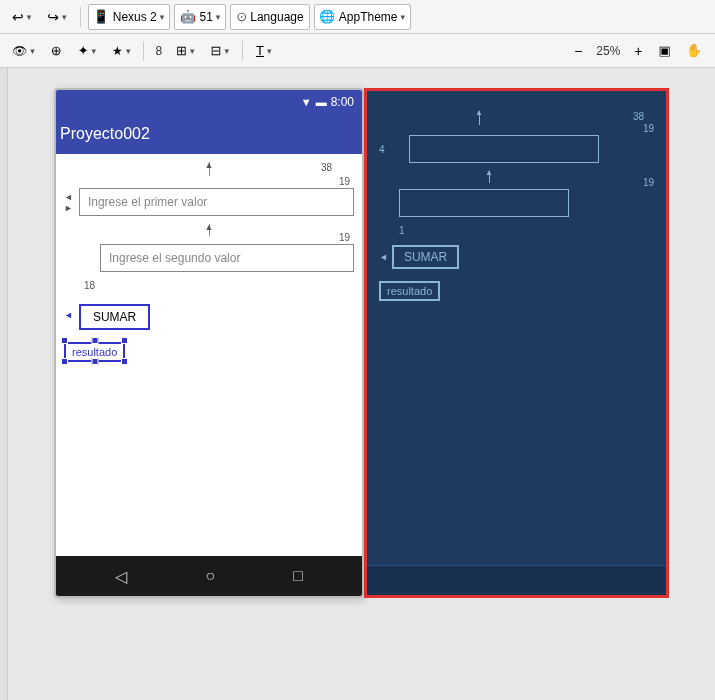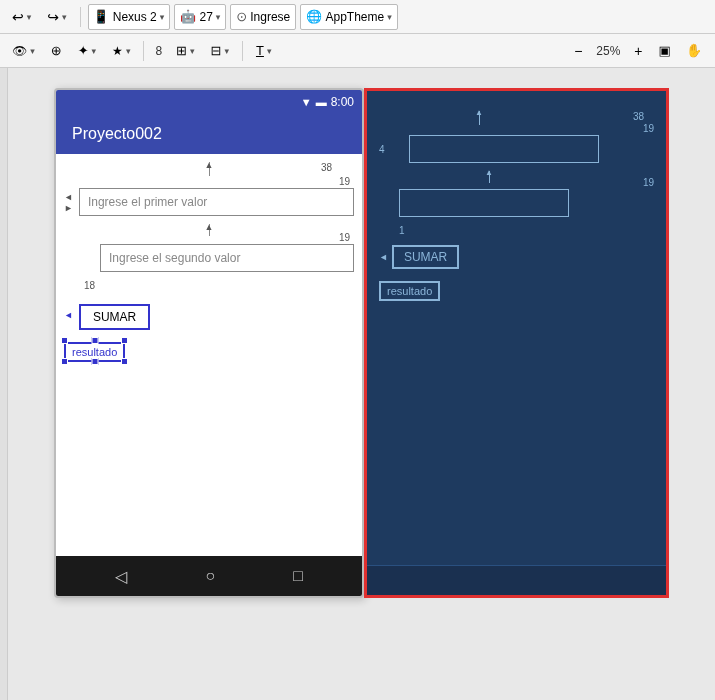--- a/index.html
+++ b/index.html
@@ -131,21 +131,21 @@
     }
     .wifi-icon { font-size: 11px; }
     .battery-icon { font-size: 11px; }
 
     
     .phone-app-bar {
       height: 40px;
       background: #3949AB;
       display: flex;
       align-items: center;
-      padding: 0 16px;
+      padding: 0 4px;
     }
     .phone-app-title {
       color: white;
       font-size: 16px;
       font-weight: 500;
     }
 
     
     .phone-content {
       flex: 1;
@@ -283,26 +283,26 @@
     <span class="chevron">▾</span>
   </button>
   <div class="separator"></div>
   <div class="toolbar-dropdown">
     <span style="font-size:13px; color:#555;">📱</span>
     <span>Nexus 2</span>
     <span class="chevron">▾</span>
   </div>
   <div class="toolbar-dropdown">
     <span style="color:#8BC34A; font-size:13px;">🤖</span>
-    <span>27</span>
+    <span>51</span>
     <span class="chevron">▾</span>
   </div>
   <div class="toolbar-dropdown">
     <span style="font-size:13px; color:#555;">⊙</span>
-    <span>Ingrese</span>
+    <span>Language</span>
   </div>
   <div class="toolbar-dropdown">
     <span style="font-size:13px; color:#555;">🌐</span>
     <span>AppTheme</span>
     <span class="chevron">▾</span>
   </div>
 </div>
 
 <div class="toolbar-second">
   <button class="toolbar-btn">

